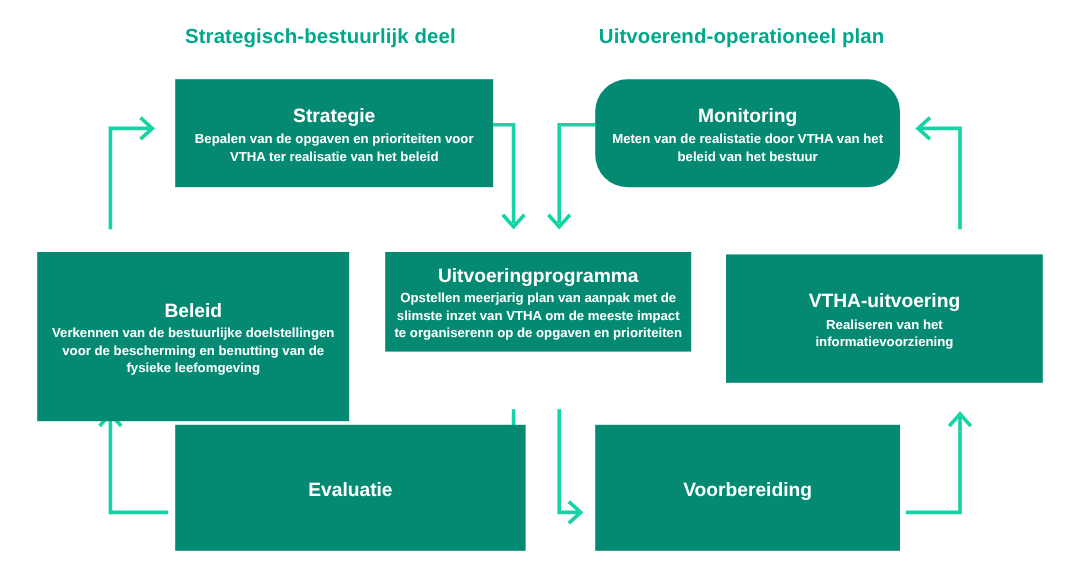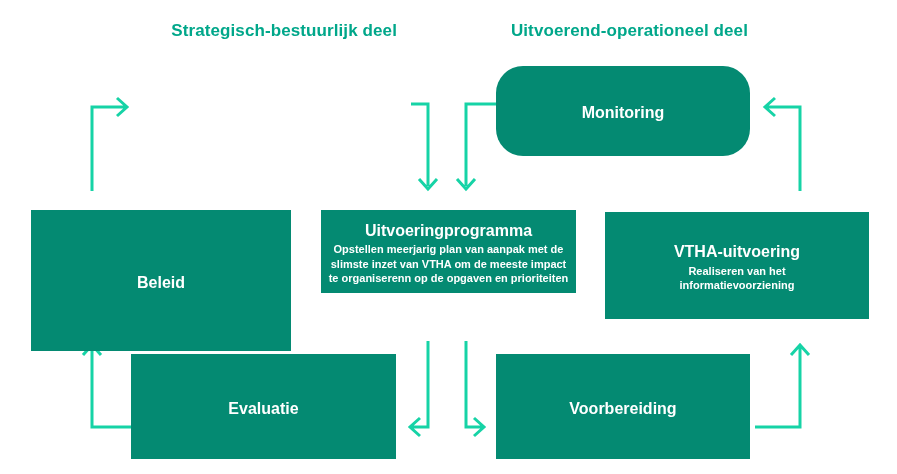--- a/index.html
+++ b/index.html
@@ -14,21 +14,21 @@
     background: var(--background, #ffffff);
     font-family: "Liberation Sans", sans-serif;
     overflow: hidden;
   }
   .col-header {
     position: absolute;
     top: 21px;
     font-size: 17px;
     font-weight: bold;
     color: var(--header-text, #00a78a);
-    text-align: right;
+    text-align: center;
     letter-spacing: 0.1px;
   }
   .arrows-layer {
     position: absolute;
     left: 0;
     top: 0;
     pointer-events: none;
   }
   .arrow {
     stroke: var(--arrow, #16d3a6);
@@ -60,53 +60,59 @@
     padding: 0 6px;
   }
 </style>
 </head>
 <body>
 
 <div id="canvas">
 
   <div class="col-header" style="left:137px; width:260px;">Strategisch-bestuurlijk deel</div>
 
-  <div class="col-header" style="left:488px; width:260px;">Uitvoerend-operationeel deel</div>
+  <div class="col-header" style="left:488px; width:260px;">Uitvoerend-operationeel plan</div>
 
   <svg class="arrows-layer" width="897" height="474" viewBox="0 0 897 474">
     <path class="arrow" d="M92,191 L92,107 L126,107 M117,98 L127,107 L117,116"></path>
     <path class="arrow" d="M411,104 L428,104 L428,186 M419,179 L428,189 L437,179"></path>
     <path class="arrow" d="M496,104 L466,104 L466,186 M457,179 L466,189 L475,179"></path>
     <path class="arrow" d="M800,191 L800,107 L766,107 M775,98 L765,107 L775,116"></path>
     <path class="arrow" d="M428,341 L428,427 L412,427 M420,418 L410,427 L420,436"></path>
     <path class="arrow" d="M466,341 L466,427 L482,427 M474,418 L484,427 L474,436"></path>
     <path class="arrow" d="M140,427 L92,427 L92,347 M83,355 L92,345 L101,355"></path>
     <path class="arrow" d="M755,427 L800,427 L800,347 M791,355 L800,345 L809,355"></path>
   </svg>
 
+  <div class="box" style="left:146px; top:66px; width:265px; height:90px;">
+    <div class="box-title">Strategie</div>
+    <div class="box-body">Bepalen van de opgaven en prioriteiten voor VTHA ter realisatie van het beleid</div>
+  </div>
 
   <div class="box" style="left:496px; top:66px; width:254px; height:90px;border-radius:27px;">
     <div class="box-title">Monitoring</div>
+    <div class="box-body">Meten van de realistatie door VTHA van het beleid van het bestuur</div>
   </div>
 
   <div class="box" style="left:31px; top:210px; width:260px; height:141px;">
     <div class="box-title">Beleid</div>
+    <div class="box-body">Verkennen van de bestuurlijke doelstellingen voor de bescherming en benutting van de fysieke leefomgeving</div>
   </div>
 
   <div class="box" style="left:321px; top:210px; width:255px; height:83px;">
     <div class="box-title">Uitvoeringprogramma</div>
     <div class="box-body">Opstellen meerjarig plan van aanpak met de slimste inzet van VTHA om de meeste impact te organiserenn op de opgaven en prioriteiten</div>
   </div>
 
   <div class="box" style="left:605px; top:212px; width:264px; height:107px;">
     <div class="box-title">VTHA-uitvoering</div>
     <div class="box-body" style="max-width:160px;">Realiseren van het informatievoorziening</div>
   </div>
 
-  <div class="box" style="left:131px; top:354px; width:265px; height:105px;">
+  <div class="box" style="left:146px; top:354px; width:292px; height:105px;">
     <div class="box-title">Evaluatie</div>
   </div>
 
   <div class="box" style="left:496px; top:354px; width:254px; height:105px;">
     <div class="box-title">Voorbereiding</div>
   </div>
 
 </div>
 
 </body></html>

